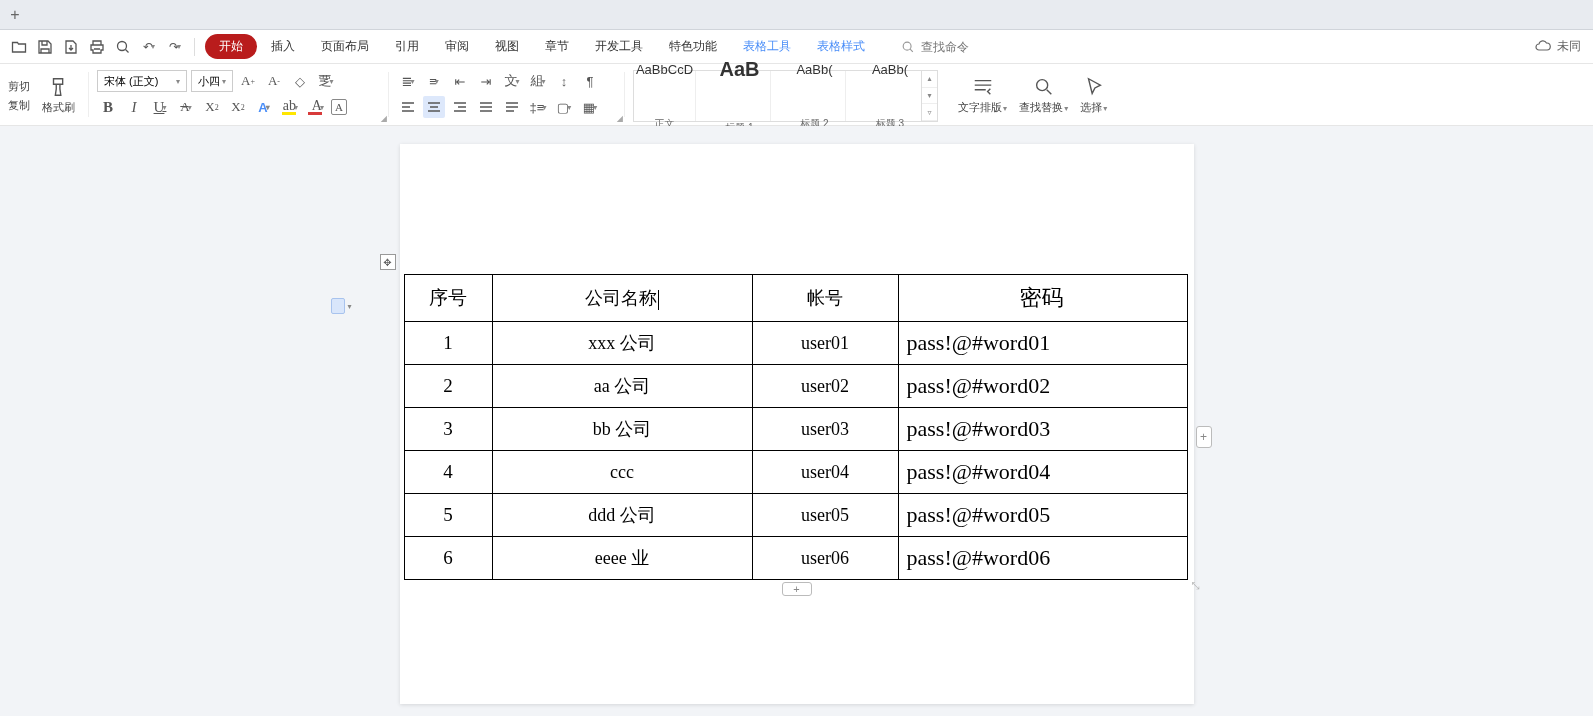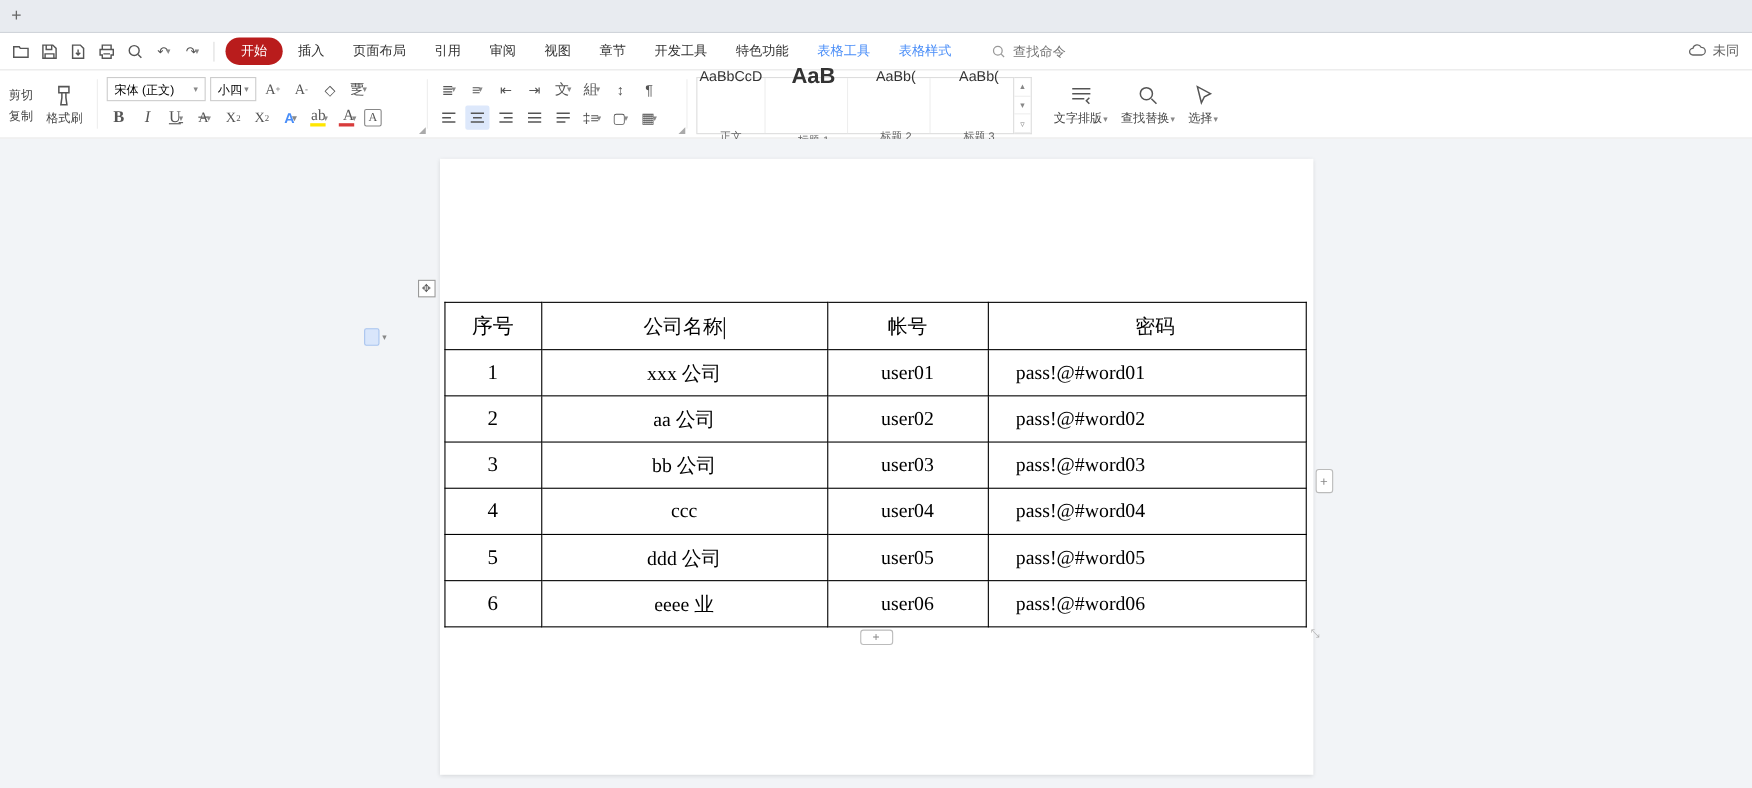--- a/index.html
+++ b/index.html
@@ -68,21 +68,21 @@
 .move-handle { position: absolute; left: -20px; top: -20px; width: 16px; height: 16px; border: 1px solid #999; background: #fff; display: flex; align-items: center; justify-content: center; font-size: 10px; color: #666; cursor: move; }
 
 
 .dtable-wrap { position: relative; margin-left: 0; }
 .dtable { border-collapse: collapse; width: 784px; margin-left: 4px; font-family: "SimSun", serif; font-size: 18px; color: #000; }
 .dtable th, .dtable td { border: 1px solid #000; padding: 8px 10px; height: 42px; }
 .dtable th { font-weight: normal; text-align: center; }
 .dtable .col-num { width: 88px; text-align: center; font-family: "Times New Roman"; font-size: 19px; }
 .dtable .col-name { width: 260px; text-align: center; }
 .dtable .col-acct { width: 146px; text-align: center; font-family: "Times New Roman"; font-size: 18px; }
-.dtable .col-pass { text-align: left; font-family: "Times New Roman"; font-size: 18px; padding-left: 25px; }
+.dtable .col-pass { text-align: left; font-family: "Times New Roman"; font-size: 22px; padding-left: 8px; }
 .dtable thead .col-pass { text-align: center; font-family: "SimSun"; }
 .dtable thead .col-acct, .dtable thead .col-num { font-family: "SimSun"; }
 
 
 .add-col { position: absolute; right: -18px; top: 152px; width: 16px; height: 22px; border: 1px solid #bbb; border-radius: 3px; background: #fff; display: flex; align-items: center; justify-content: center; font-size: 12px; color: #888; cursor: pointer; }
 .add-row { position: absolute; left: 50%; bottom: -16px; transform: translateX(-50%); width: 30px; height: 14px; border: 1px solid #bbb; border-radius: 3px; background: #fff; display: flex; align-items: center; justify-content: center; font-size: 11px; color: #888; cursor: pointer; }
 .resize-handle { position: absolute; right: -10px; bottom: -10px; width: 12px; height: 12px; cursor: nwse-resize; }
 .resize-handle::before { content: "⤡"; font-size: 10px; color: #aaa; }
 
 

